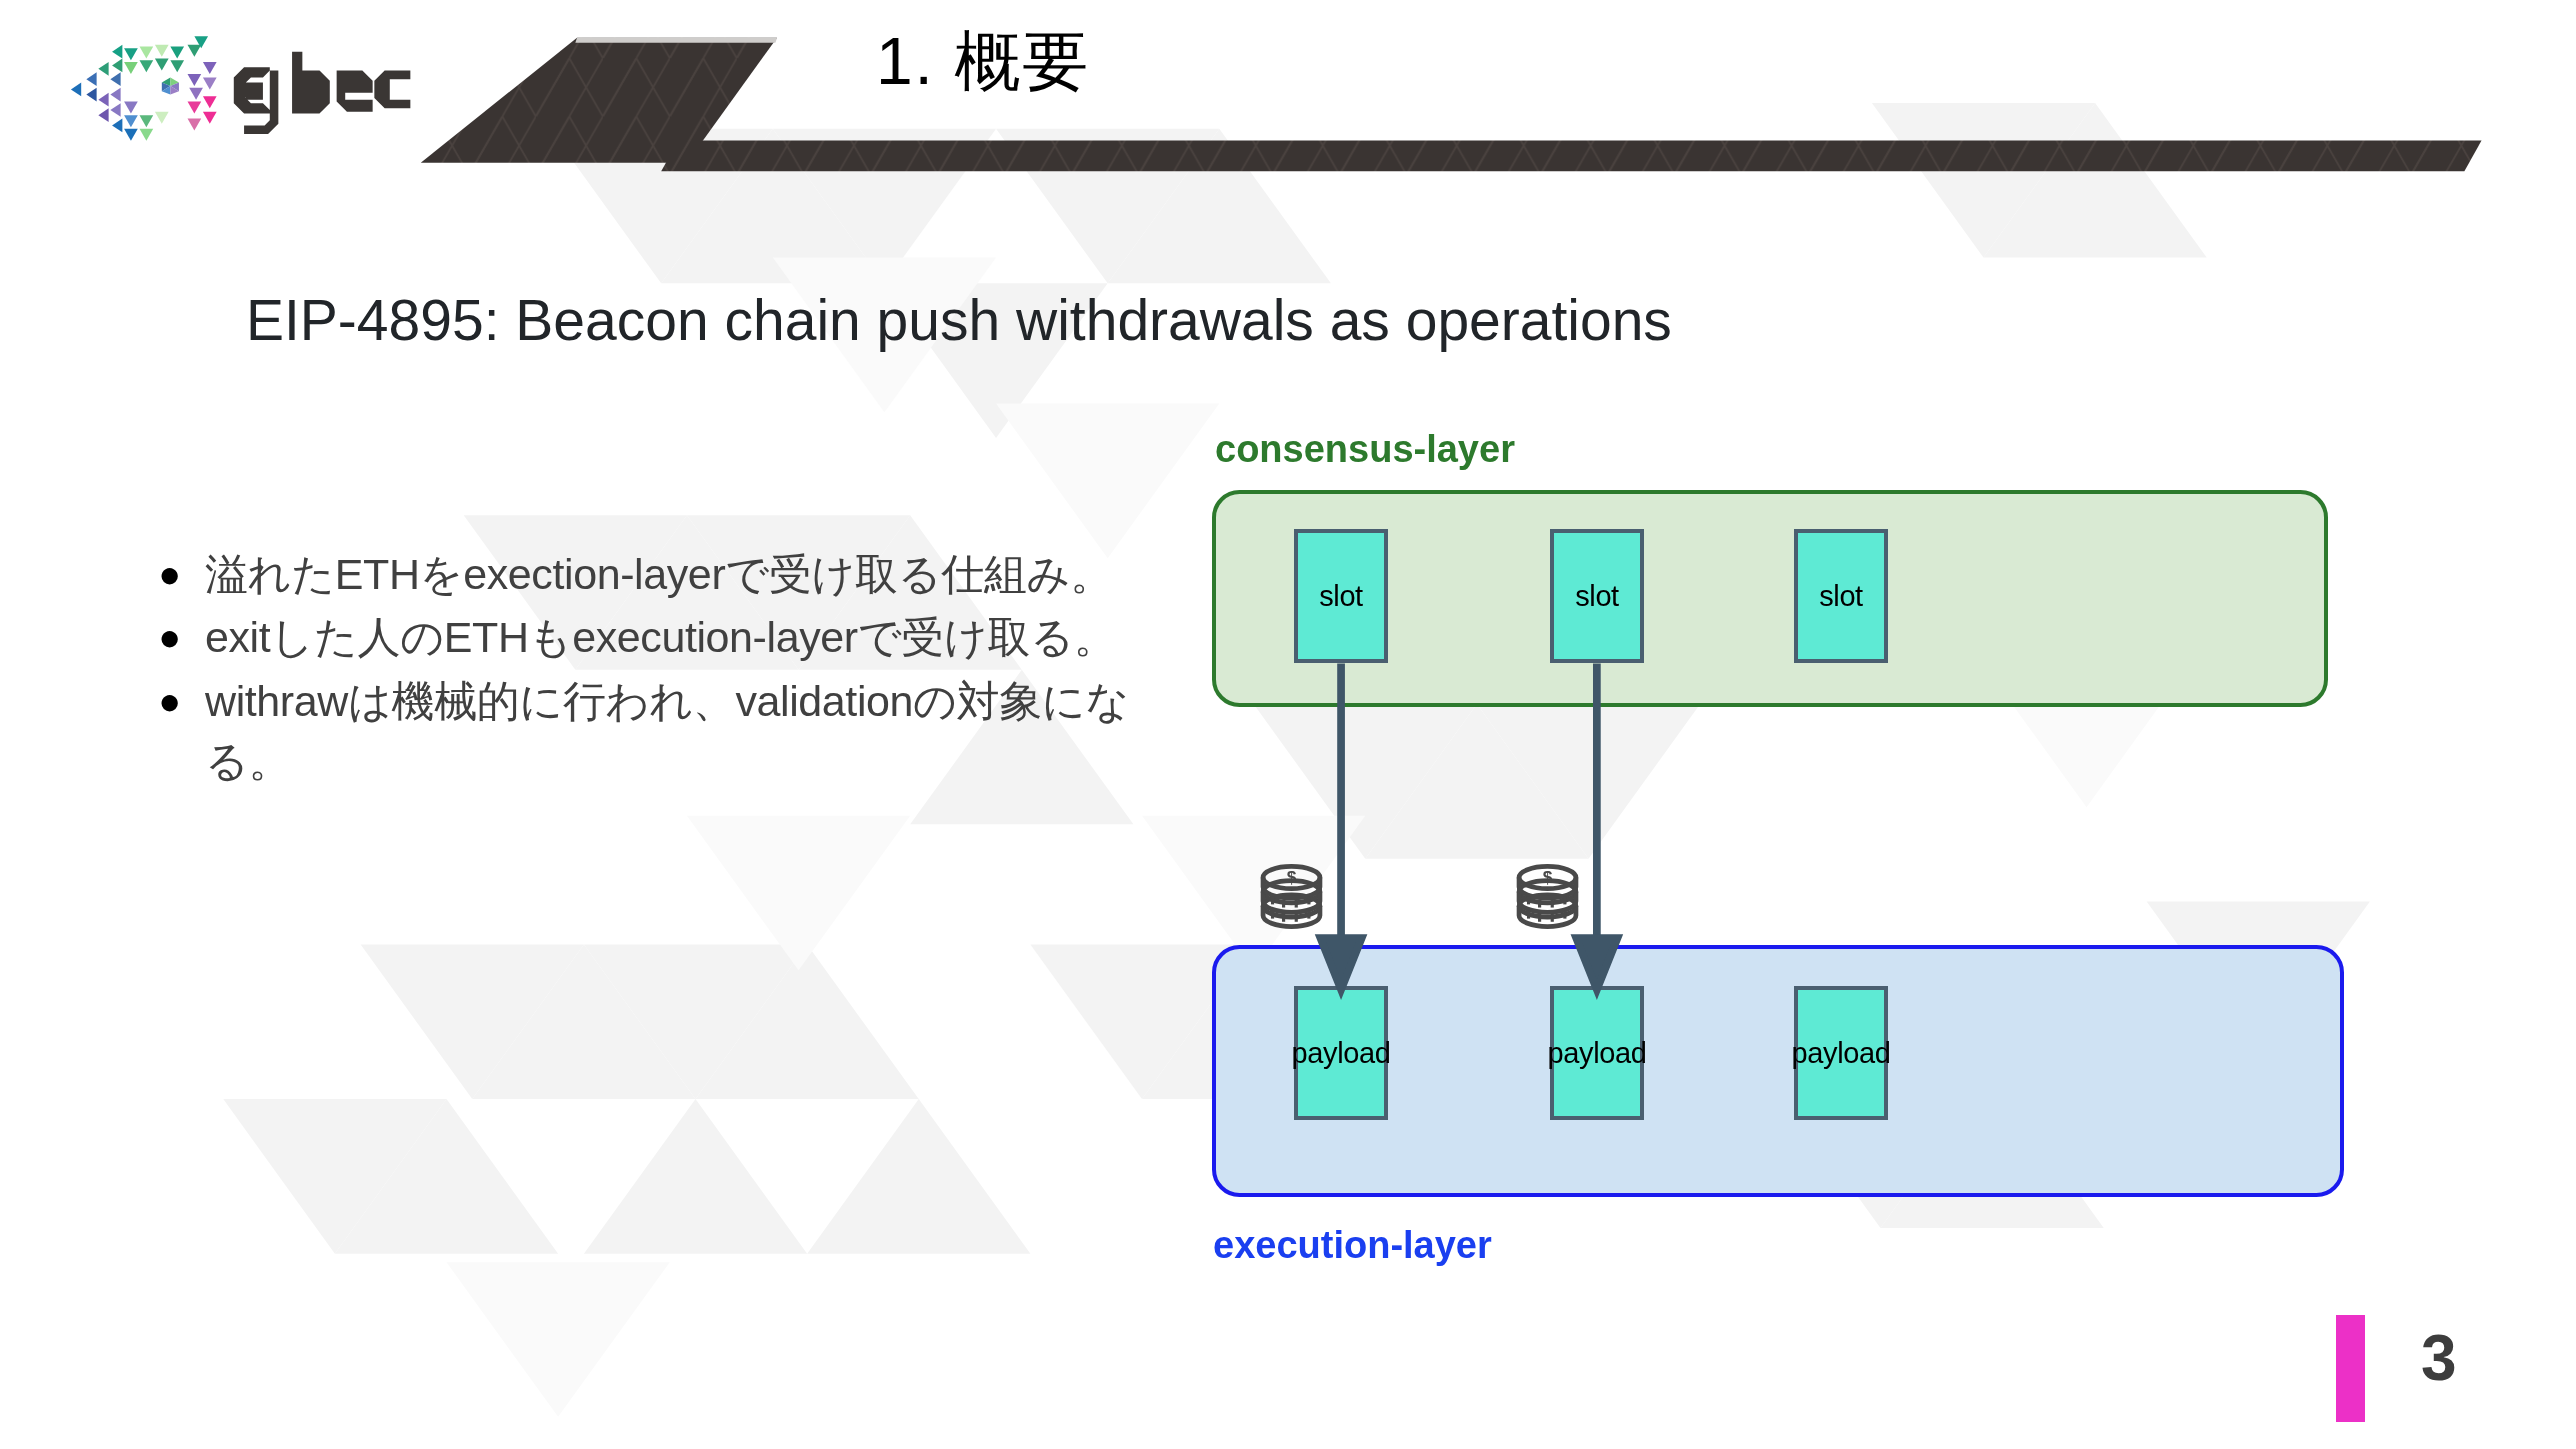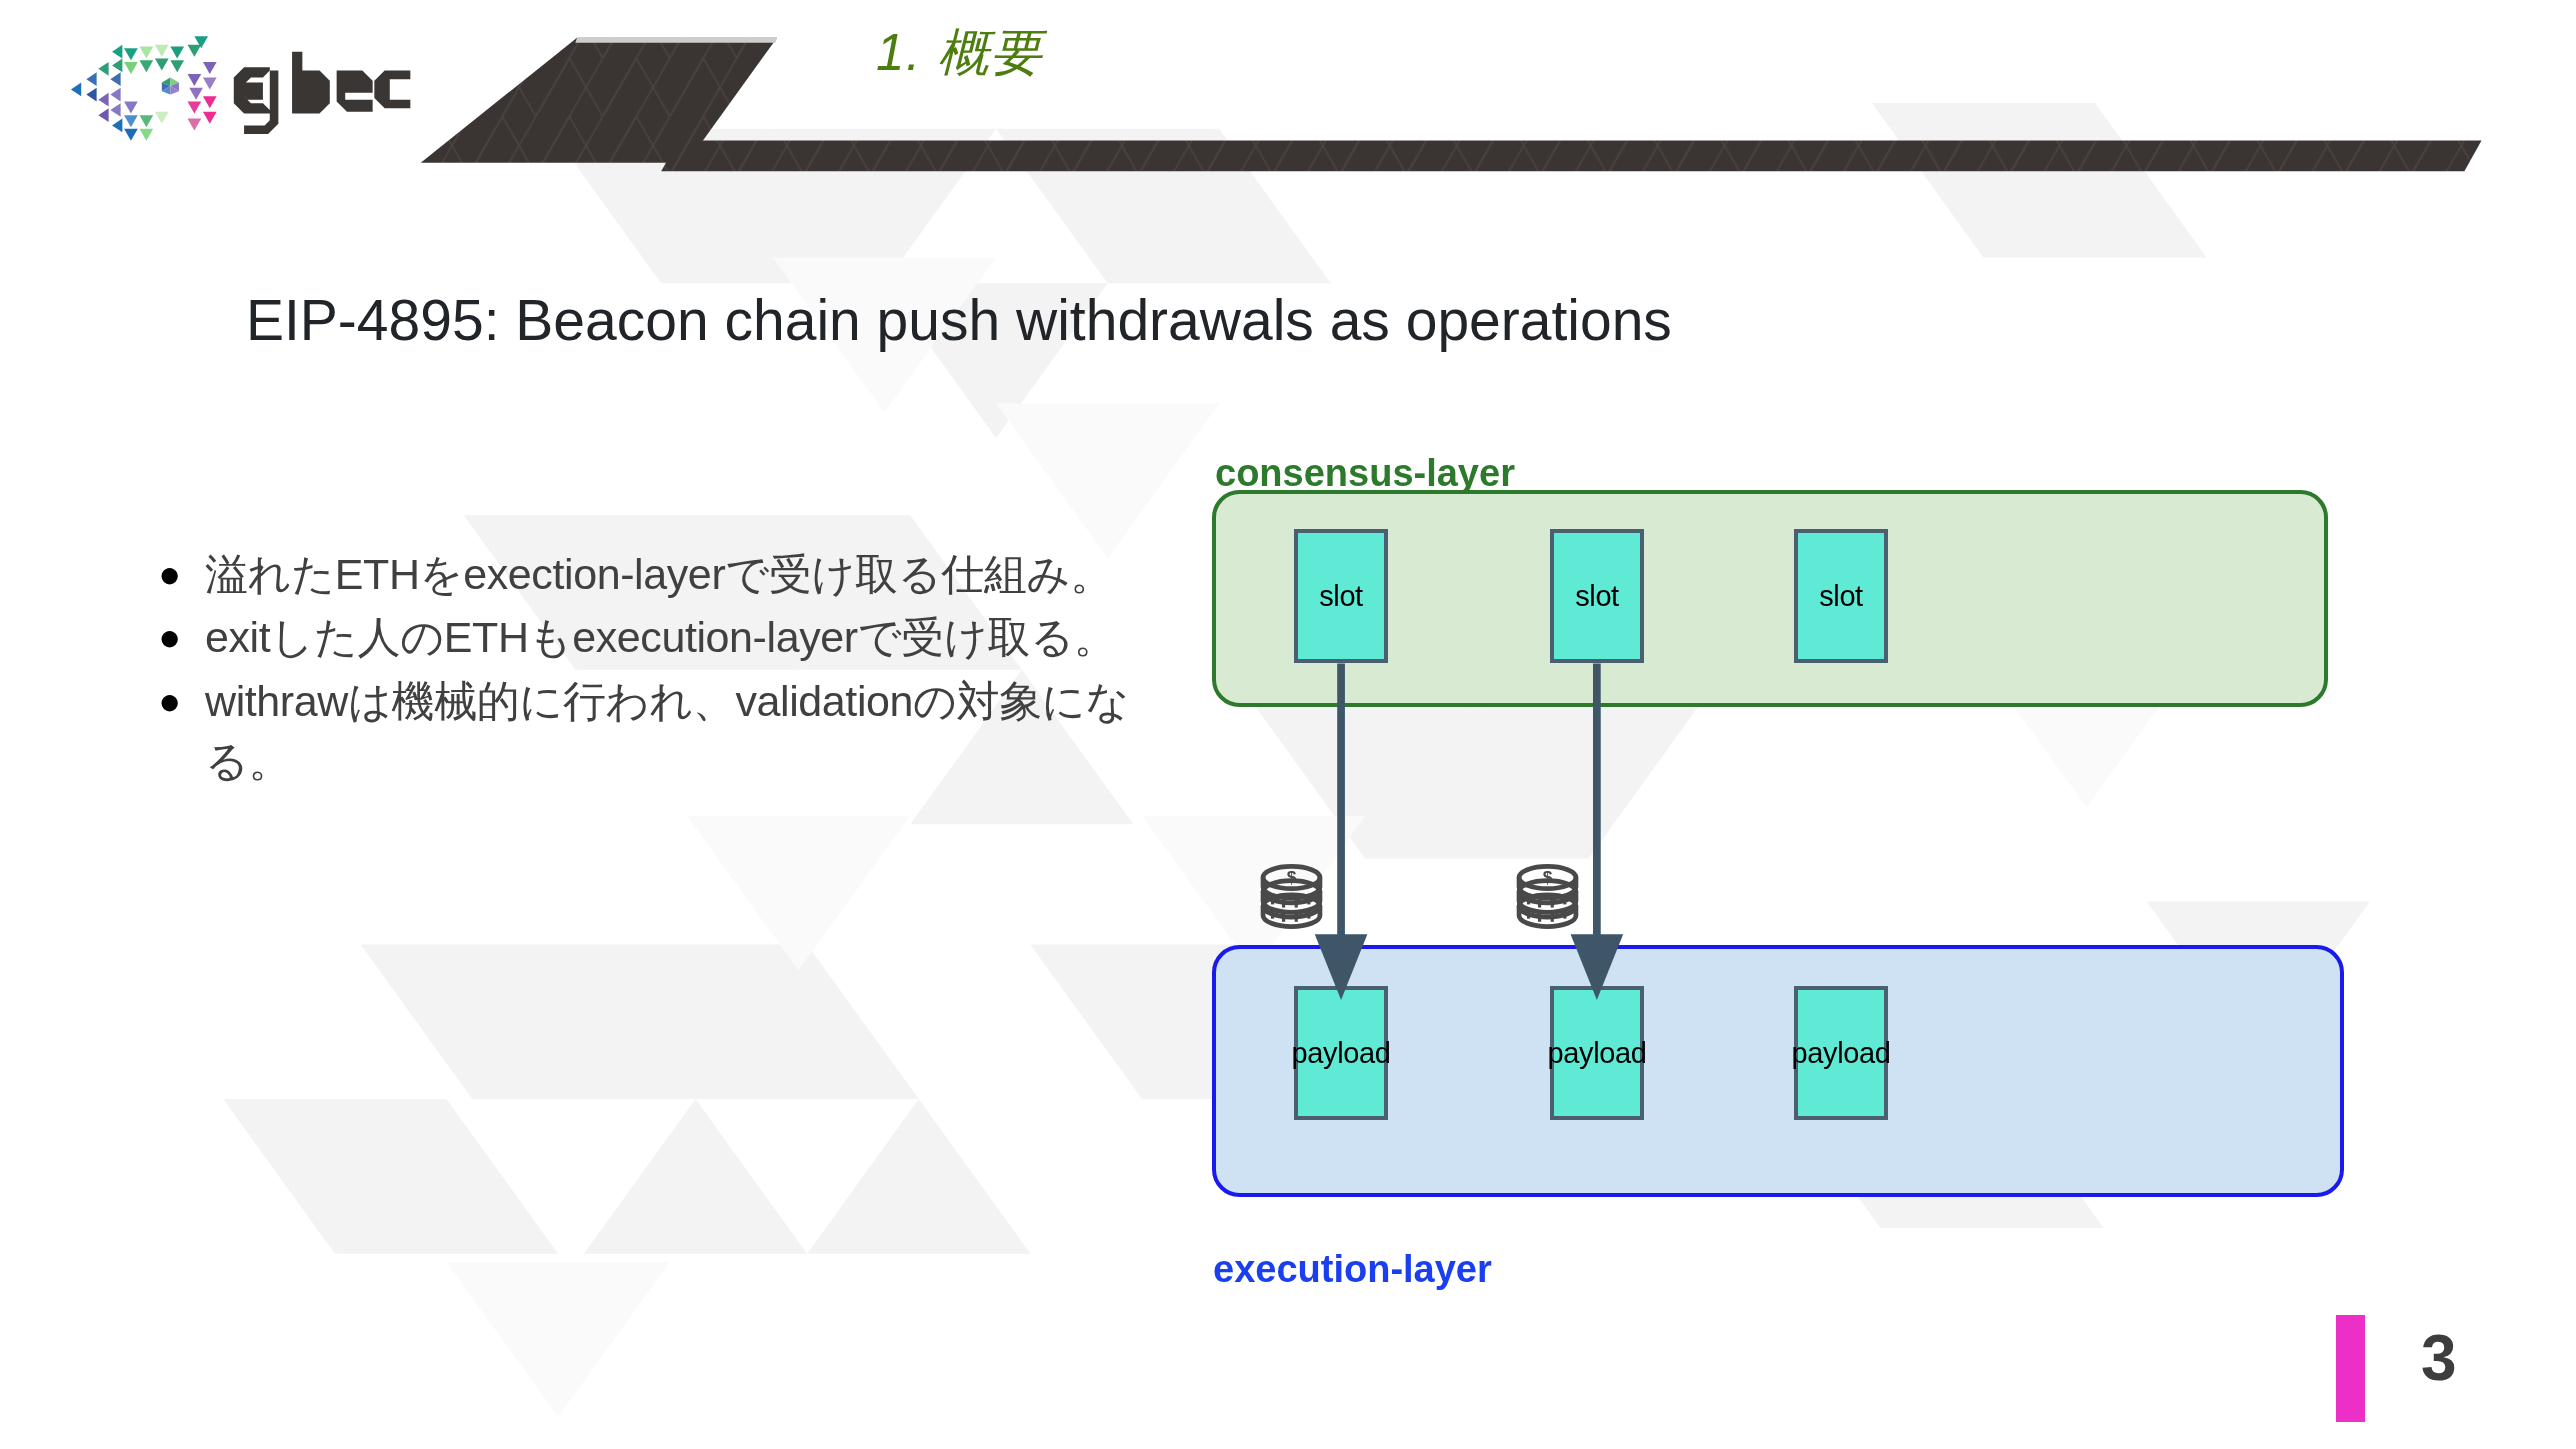--- a/index.html
+++ b/index.html
@@ -43,28 +43,27 @@
     top: 0;
     width: 2576px;
     height: 197px;
     z-index: 3;
     pointer-events: none;
   }
   #header-title {
     position: absolute;
     left: 876px;
     top: 24px;
-    font-size: 51px;
+    font-size: 66px;
     line-height: 1.15;
-    color: #4d7c0f;
+    color: #000000;
     font-weight: 400;
     letter-spacing: 1.7px;
     white-space: nowrap;
     z-index: 6;
-    font-style: italic;
   }
 
   
   #subtitle {
     position: absolute;
     left: 246px;
     top: 286px;
     font-size: 57px;
     line-height: 1.2;
     color: #212529;
@@ -113,21 +112,20 @@
     width: 1176px;
     height: 936px;
     z-index: 4;
   }
   .layer-label {
     position: absolute;
     font-size: 38px;
     font-weight: bold;
     letter-spacing: 0px;
     white-space: nowrap;
-    margin-top: 24px;
   }
   #consensus-label {
     left: 13px;
     top: 24px;
     color: #2d7a2d;
   }
   #execution-label {
     left: 11px;
     top: 820px;
     color: #1a3ff0;

